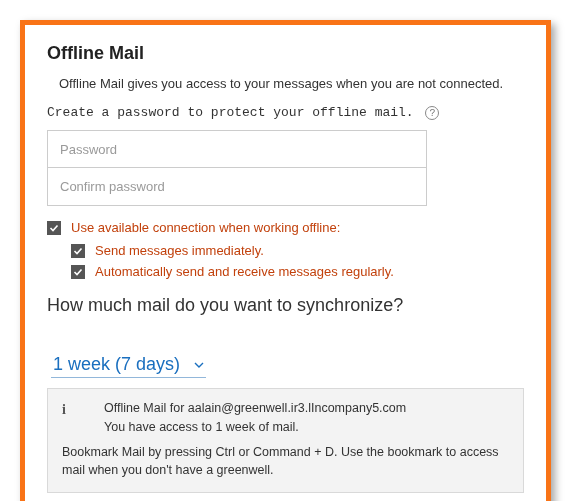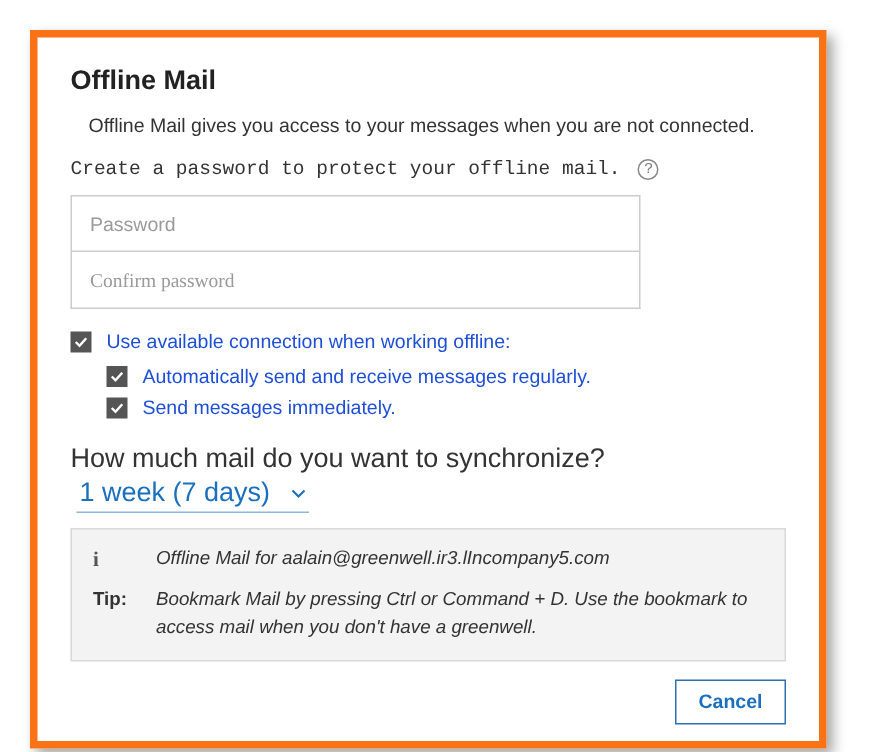--- a/index.html
+++ b/index.html
@@ -52,21 +52,21 @@
     width: 380px;
     height: 38px;
     border: 1px solid #ccc;
     padding: 0 12px;
     font-size: 13px;
     color: #7f1d1d;
     outline: none;
     display: block;
   }
   .input-box::placeholder { color: #9a9a9a; }
-  .input-box + .input-box { border-top: none; font-family: Liberation Serif, serif; }
+  .input-box + .input-box { border-top: none; }
   .check-row {
     display: flex;
     align-items: center;
     margin: 14px 0 8px 0;
   }
   .sub-check-row {
     display: flex;
     align-items: center;
     margin: 6px 0 6px 24px;
   }
@@ -75,34 +75,35 @@
     height: 14px;
     background: #555;
     display: inline-flex;
     align-items: center;
     justify-content: center;
     margin-right: 10px;
     flex-shrink: 0;
     cursor: pointer;
   }
   .chk svg { width: 10px; height: 10px; display: block; }
-  .chk-label { color: #1d4ed8; font-size: 13px; }
+  .chk-label { color: #c2410c; font-size: 13px; }
   .sync-row {
     margin: 16px 0 10px 0;
     font-size: 18px;
     color: #333;
   }
   .dropdown {
     color: #1a6fbf;
     border-bottom: 1px solid #92b7da;
     padding: 2px 2px 2px 2px;
     margin-left: 4px;
     display: inline-flex;
     align-items: center;
     cursor: pointer;
+    margin-top: 36px;
   }
   .chevron {
     margin-left: 14px;
     display: inline-block;
   }
   .chevron svg { width: 10px; height: 10px; display: block; }
   .info-box {
     border: 1px solid #d9d9d9;
     background: #f3f3f3;
     padding: 10px 14px 12px 14px;
@@ -112,21 +113,21 @@
     line-height: 1.5;
   }
   .info-box .row { display: flex; }
   .info-box .lead {
     width: 42px;
     flex-shrink: 0;
     font-weight: normal;
     color: #555;
   }
   .info-box .lead.tip { font-weight: bold; color: #333; }
-  .info-box .body { flex: 1; font-style: italic; }
+  .info-box .body { flex: 1; }
   .info-i {
     font-family: Georgia, 'Times New Roman', serif;
     font-weight: bold;
     font-size: 14px;
     color: #555;
     display: inline-block;
   }
   .btn-row {
     display: flex;
     justify-content: flex-end;
@@ -174,53 +175,53 @@
     </span>
     <span class="chk-label">Use available connection when working offline:</span>
   </div>
 
   <div class="sub-check-row">
     <span class="chk">
       <svg viewBox="0 0 10 10">
           <polyline points="1.5,5 4,7.5 8.5,2.5" fill="none" stroke="#fff" stroke-width="1.6"></polyline>
         </svg>
     </span>
-    <span class="chk-label">Automatically send and receive messages regularly.</span>
+    <span class="chk-label">Send messages immediately.</span>
   </div>
 
   <div class="sub-check-row">
     <span class="chk">
       <svg viewBox="0 0 10 10">
           <polyline points="1.5,5 4,7.5 8.5,2.5" fill="none" stroke="#fff" stroke-width="1.6"></polyline>
         </svg>
     </span>
-    <span class="chk-label">Send messages immediately.</span>
+    <span class="chk-label">Automatically send and receive messages regularly.</span>
   </div>
 
   <div class="sync-row">
     <span>How much mail do you want to synchronize?</span>
     <span class="dropdown">
       <span>1 week (7 days)</span>
       <span class="chevron">
         <svg viewBox="0 0 10 10">
             <polyline points="1,3 5,7 9,3" fill="none" stroke="#1a6fbf" stroke-width="1.4"></polyline>
           </svg>
       </span>
     </span>
   </div>
 
   <div class="info-box">
     <div class="row">
       <div class="lead"><span class="info-i">i</span></div>
       <div class="body">
         <div>Offline Mail for aalain@greenwell.ir3.lIncompany5.com</div>
+        <div>You have access to 1 week of mail.</div>
       </div>
     </div>
     <div class="row" style="margin-top:6px;">
-      <div class="lead tip">Tip:</div>
       <div class="body">Bookmark Mail by pressing Ctrl or Command + D. Use the bookmark to access mail when you don't have a greenwell.</div>
     </div>
   </div>
 
   <div class="btn-row">
     <button class="btn primary">Cancel</button>
   </div>
 
 </div>
 

